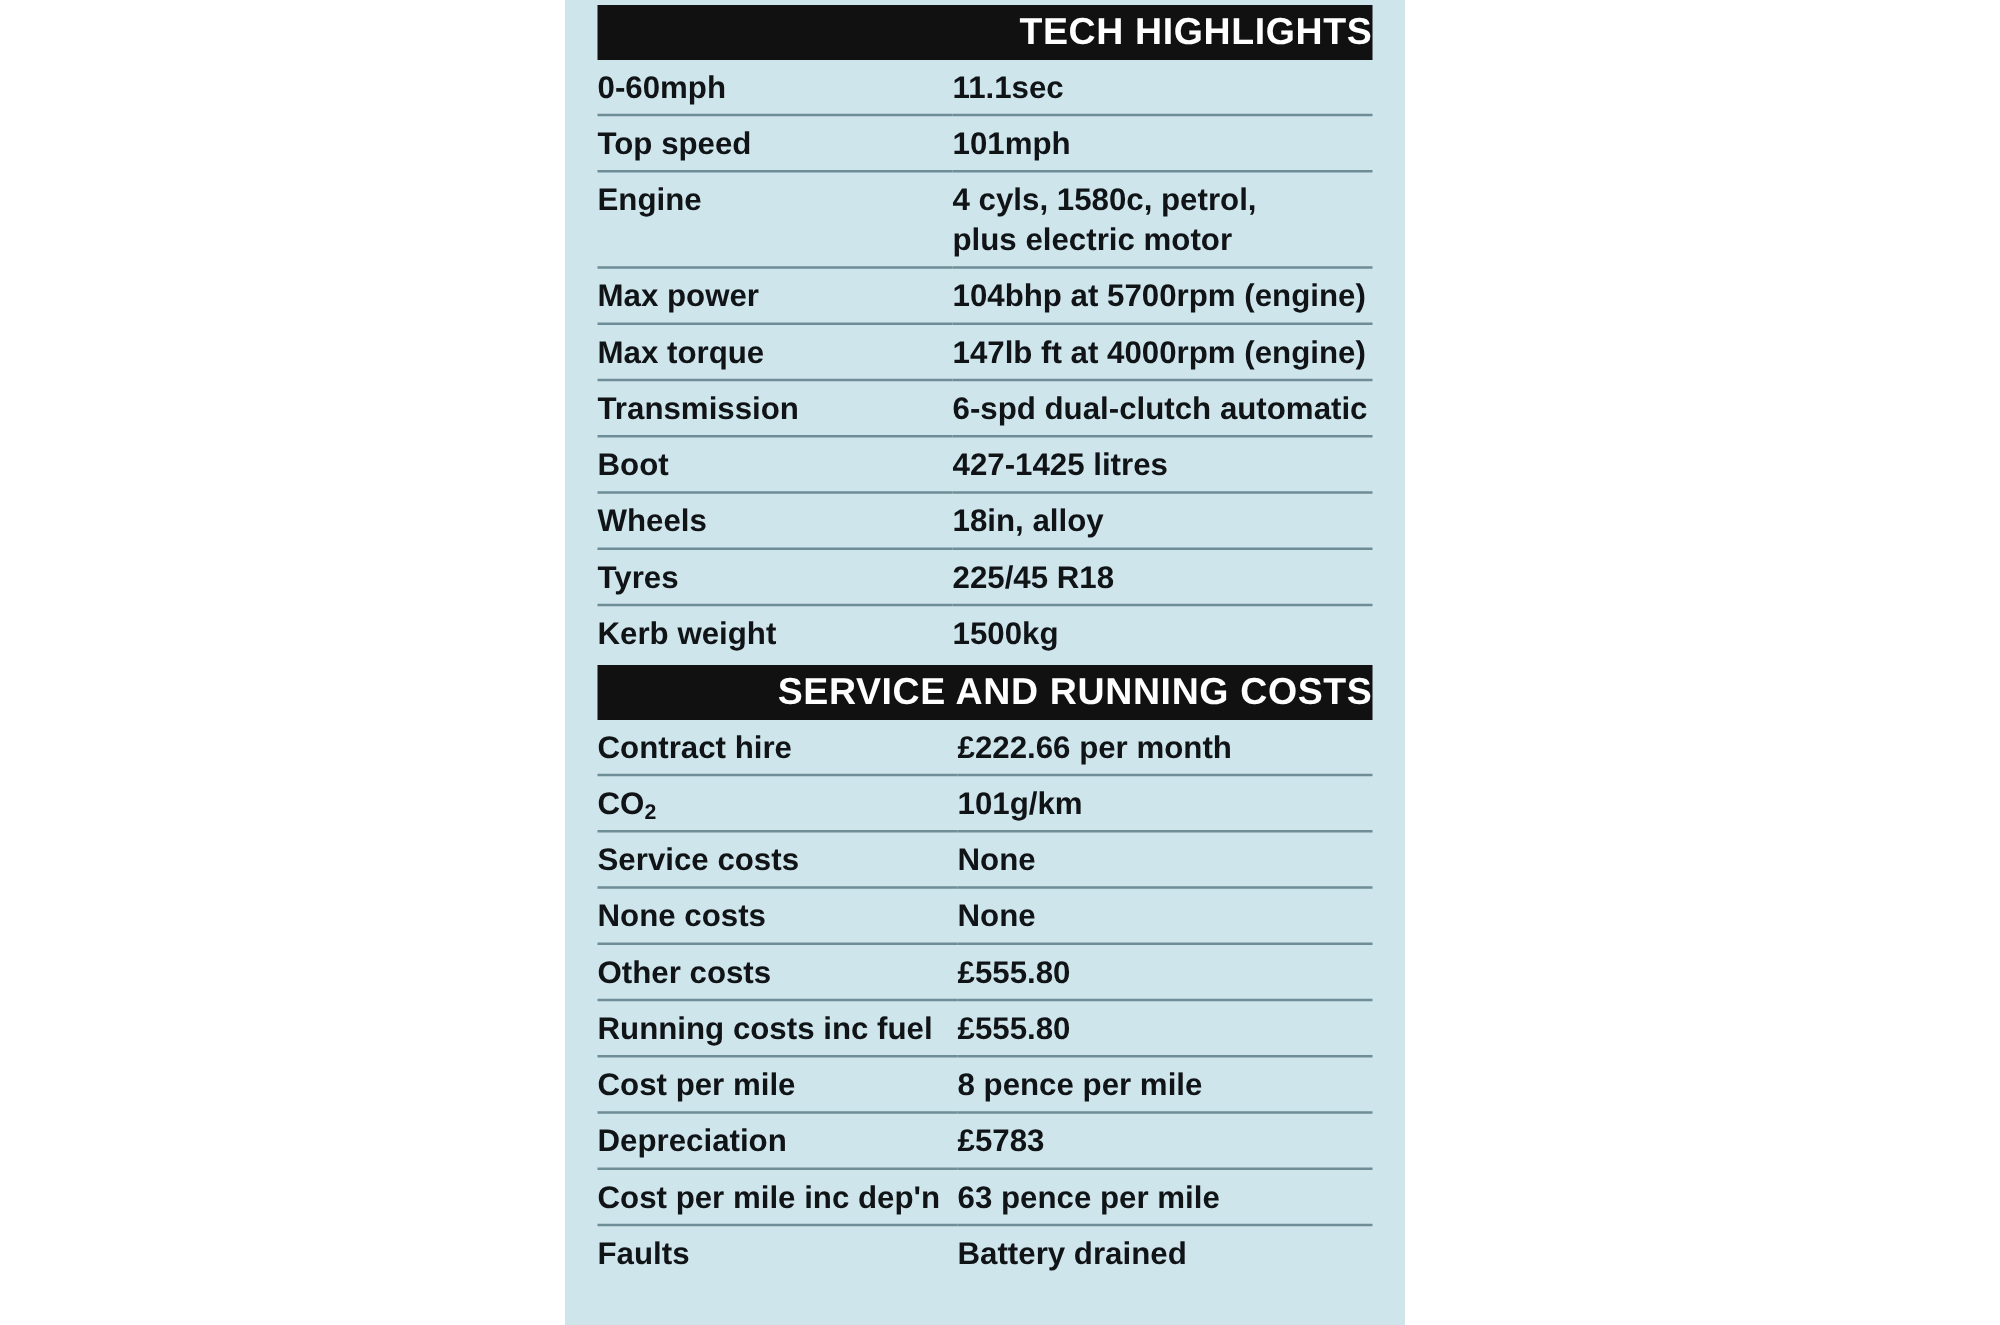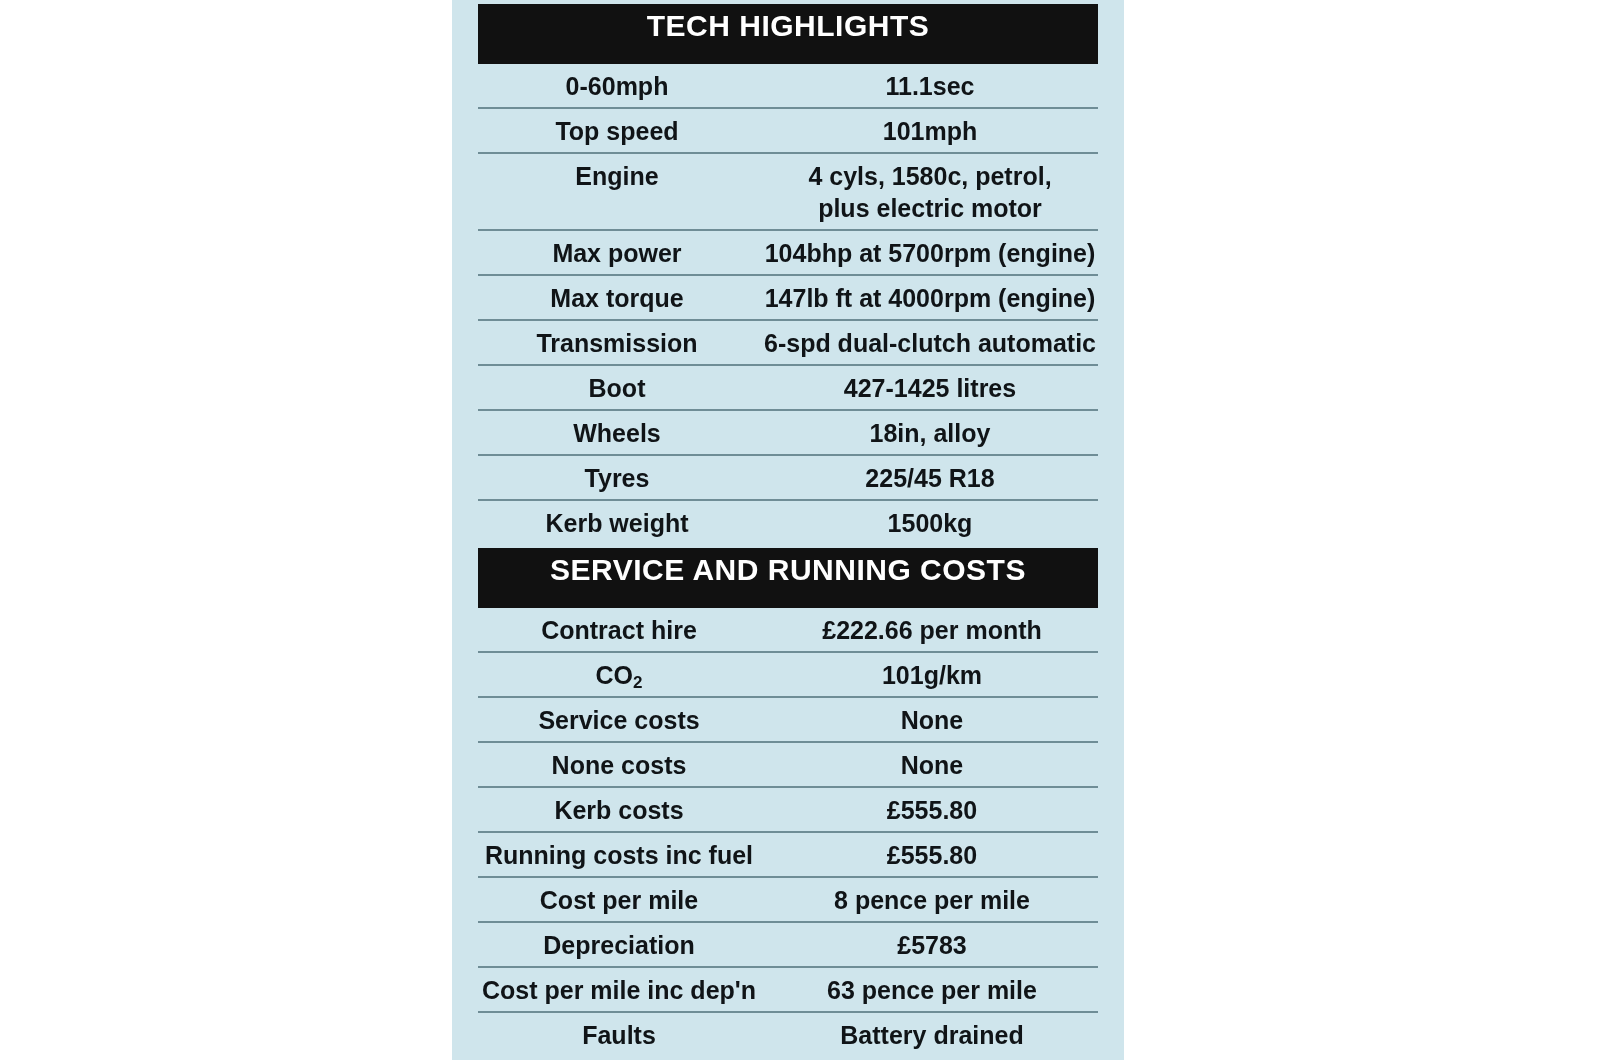--- a/index.html
+++ b/index.html
@@ -26,26 +26,26 @@
     width: 672px;
     height: 1060px;
     background: #cfe5ec;
     box-sizing: border-box;
     padding: 0 26px;
   }
 
   .section-header {
     background: #111111;
     color: #ffffff;
-    text-align: center;
+    text-align: right;
     font-weight: bold;
     font-size: 30px;
     letter-spacing: 0.5px;
     line-height: 44px;
-    height: 60px;
+    height: 44px;
     margin: 0;
     font-family: "Liberation Sans", sans-serif;
     text-transform: uppercase;
     white-space: nowrap;
     overflow: hidden;
   }
 
   .section-header.first {
     margin-top: 4px;
   }
@@ -55,21 +55,20 @@
   }
 
   .spec-table {
     width: 100%;
     border-collapse: collapse;
     table-layout: fixed;
   }
 
   .spec-table tr {
     border-bottom: 2px solid #6f8d96;
-    text-align: center;
   }
 
   .spec-table td {
     vertical-align: top;
     padding: 6px 0 5px 0;
     font-size: 25px;
     color: #101417;
     line-height: 1.28;
   }
 
@@ -163,21 +162,21 @@
         </tr>
         <tr>
           <td class="label">Service costs</td>
           <td class="value">None</td>
         </tr>
         <tr>
           <td class="label">None costs</td>
           <td class="value">None</td>
         </tr>
         <tr>
-          <td class="label">Kerb costs</td>
+          <td class="label">Other costs</td>
           <td class="value">£555.80</td>
         </tr>
         <tr>
           <td class="label">Running costs inc fuel</td>
           <td class="value">£555.80</td>
         </tr>
         <tr>
           <td class="label">Cost per mile</td>
           <td class="value">8 pence per mile</td>
         </tr>

